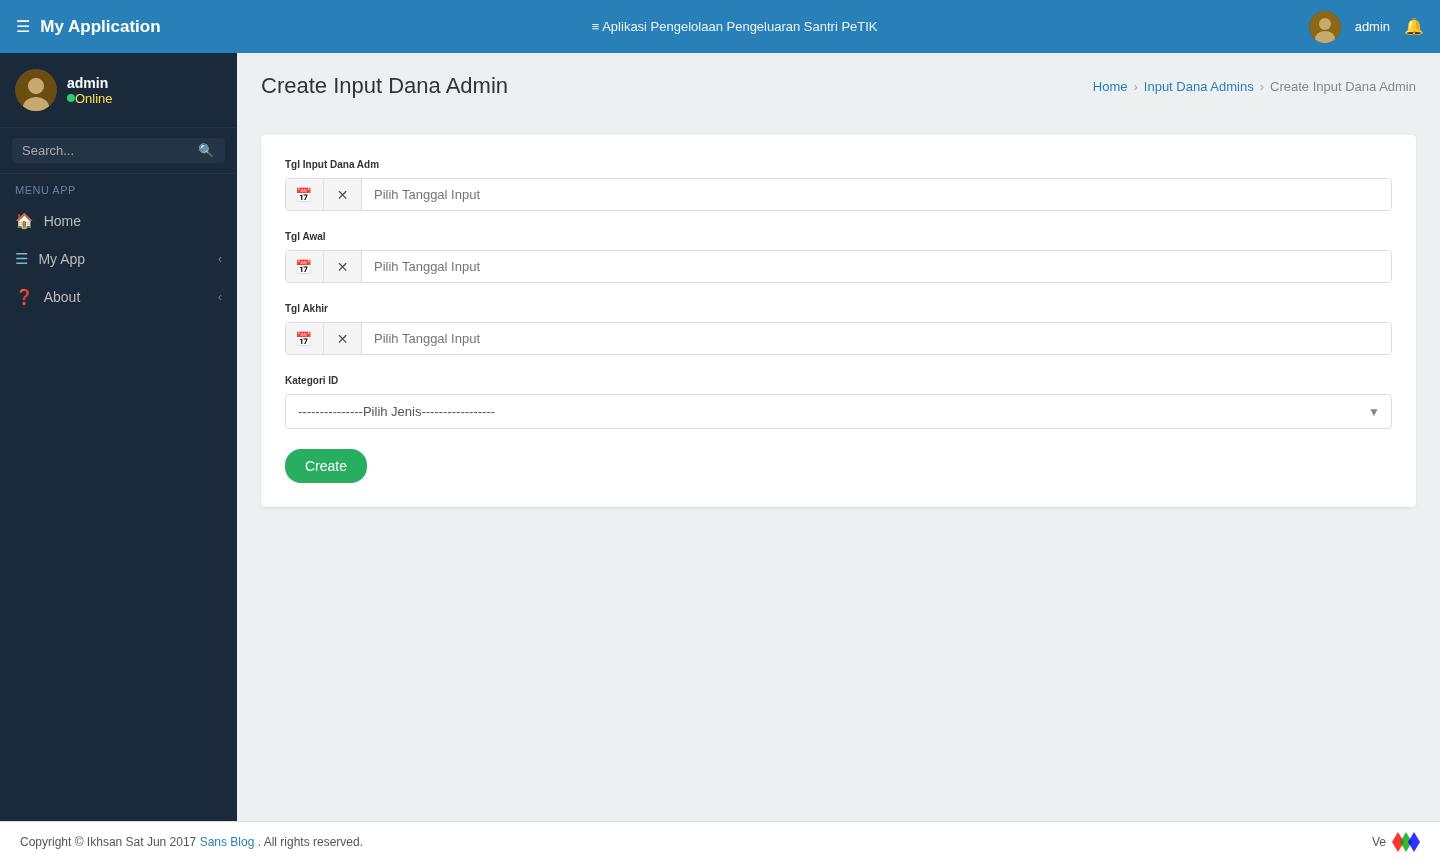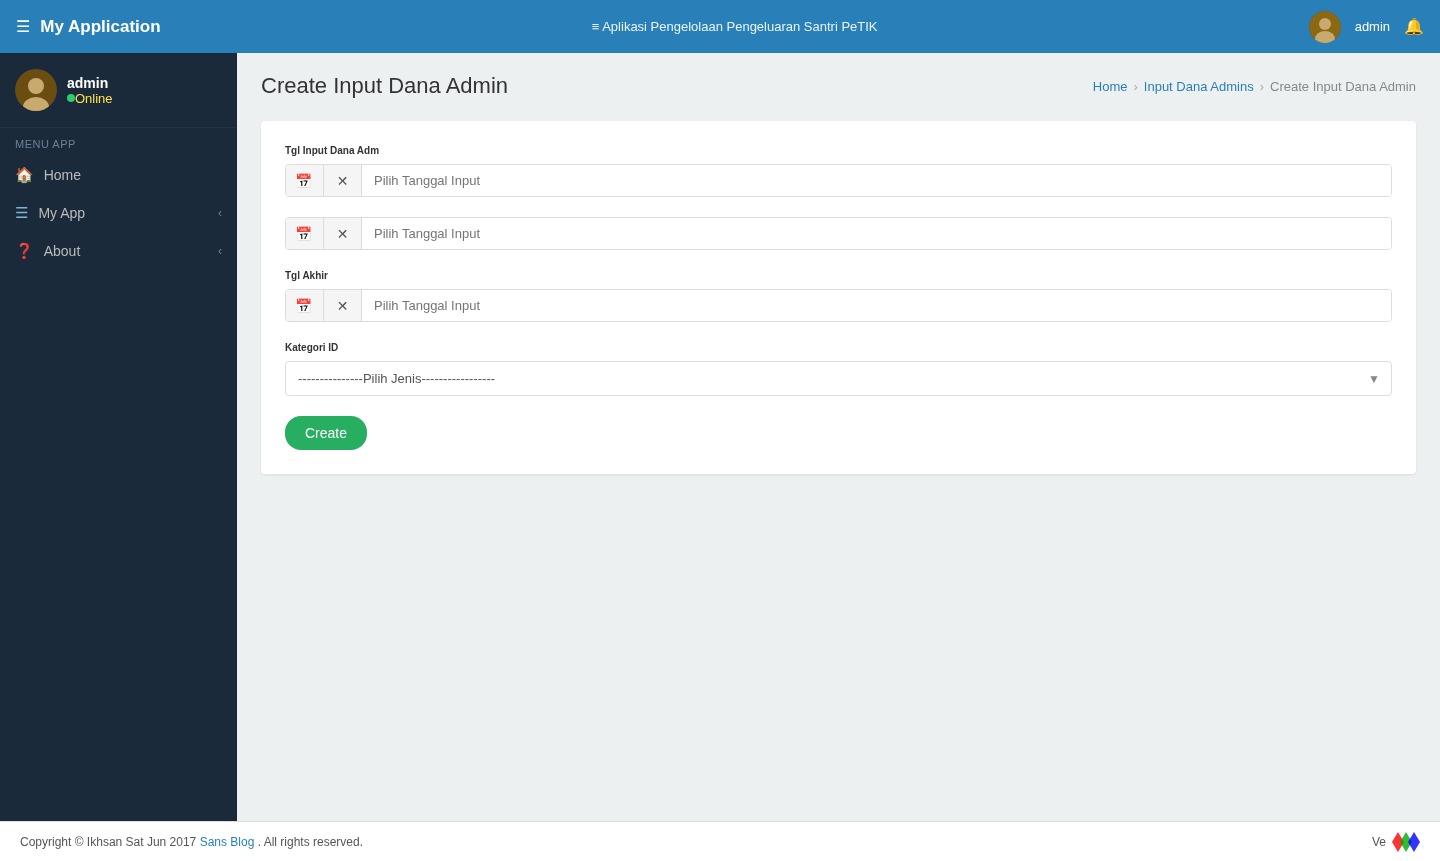--- a/index.html
+++ b/index.html
@@ -149,21 +149,21 @@
     
     .main-content {
       flex: 1;
       padding: 20px 24px;
       background: #ecf0f1;
     }
     .page-header {
       display: flex;
       align-items: center;
       justify-content: space-between;
-      margin-bottom: 22px;
+      margin-bottom: 36px;
     }
     .page-title {
       font-size: 22px;
       font-weight: 400;
       color: #333;
     }
     .breadcrumb {
       font-size: 13px;
       color: #888;
       display: flex;
@@ -324,20 +324,26 @@
       </div>
       <div class="sidebar-user-info">
         <div class="username">admin</div>
         <div class="status">
           <span class="status-dot"></span>
           <span>Online</span>
         </div>
       </div>
     </div>
 
+    <div class="sidebar-search">
+      <div class="sidebar-search-inner">
+        <input type="text" placeholder="Search..." style="">
+        <span class="search-icon-s">🔍</span>
+      </div>
+    </div>
 
     <div class="menu-label">Menu APP</div>
 
     <div class="sidebar-item">
       <div class="sidebar-item-left">
         <span class="sidebar-item-icon">🏠</span>
         <span class="sidebar-item-label">Home</span>
       </div>
     </div>
 
@@ -381,20 +387,21 @@
           </button>
           <button class="date-btn date-btn-clear">
             <span>✕</span>
           </button>
           <input type="text" class="date-text-input" placeholder="Pilih Tanggal Input" style="">
         </div>
       </div>
 
       
       <div class="form-group">
+        <label class="form-label">Tgl Awal</label>
         <div class="date-input-group">
           <button class="date-btn">
             <span>📅</span>
           </button>
           <button class="date-btn date-btn-clear">
             <span>✕</span>
           </button>
           <input type="text" class="date-text-input" placeholder="Pilih Tanggal Input" style="">
         </div>
       </div>

